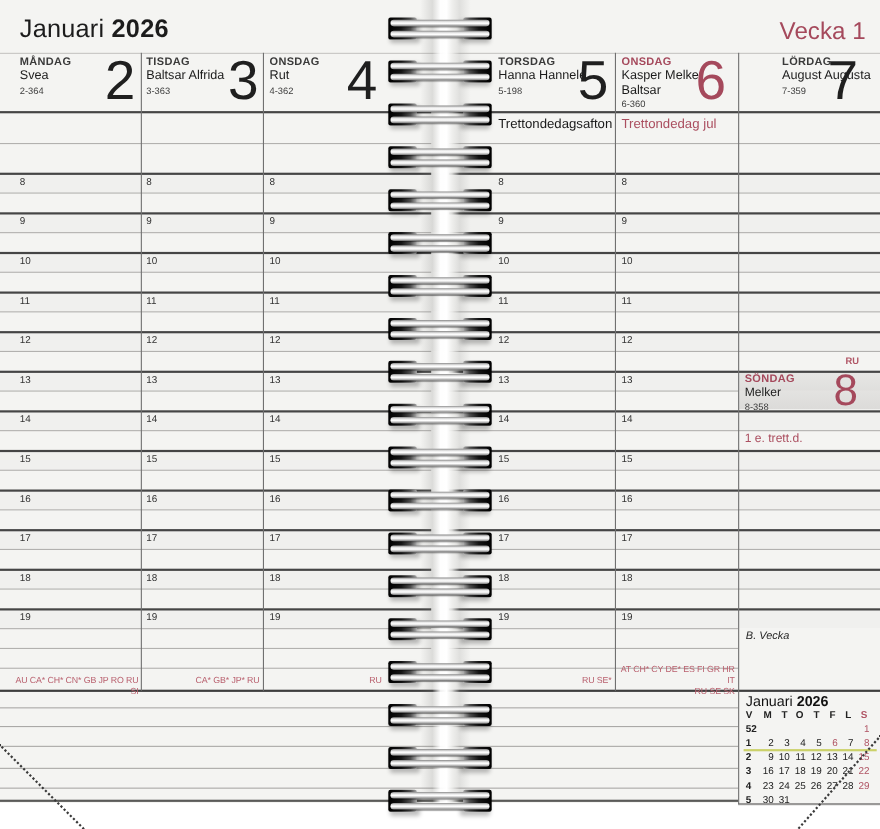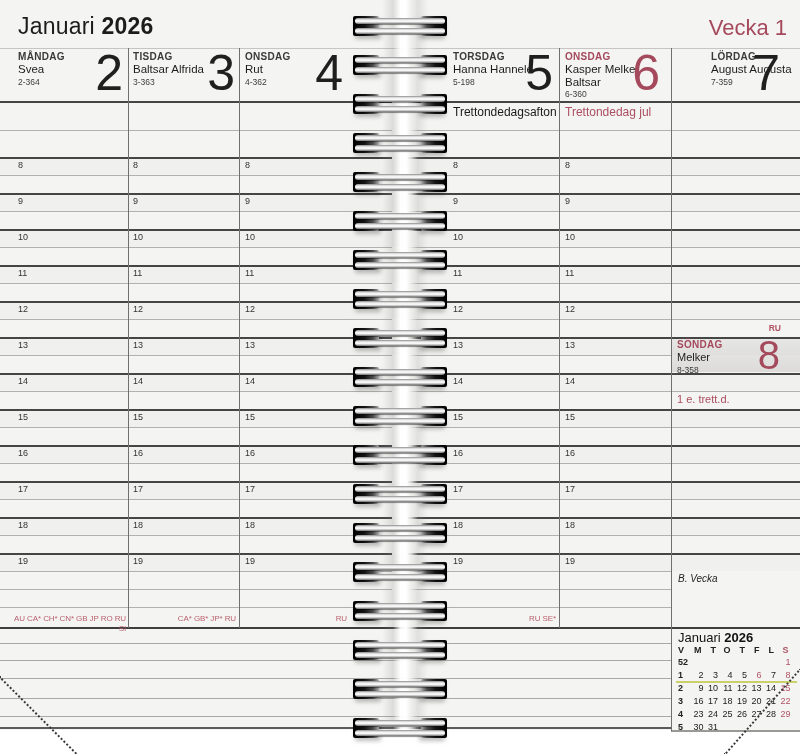--- a/index.html
+++ b/index.html
@@ -302,20 +302,22 @@
     <div class="names" style="font-size:11px">Melker</div>
     <div class="remaining">8-358</div>
   </div>
   <div class="abs bignum red" style="left:712px;width:68px;top:336px;font-size:40px;line-height:38px;height:38px">8</div>
   <div class="abs sun-note">1 e. trett.d.</div>
 
   <div class="abs codes" style="left:14px;width:112px;top:614px">AU CA* CH* CN* GB JP RO RU SI</div>
   <div class="abs codes" style="left:136px;width:100px;top:614px">CA* GB* JP* RU</div>
   <div class="abs codes" style="left:247px;width:100px;top:614px">RU</div>
   <div class="abs codes" style="left:456px;width:100px;top:614px">RU SE*</div>
+  <div class="abs codes" style="left:558px;width:110px;top:604px">AT CH* CY DE* ES FI GR HR IT
+RU SE SK</div>
 
   <div class="abs quote">
     <div class="author">B. Vecka</div>
   </div>
 
   <div class="abs minical-title"><span>Januari</span> <span class="yr">2026</span></div>
 
   <div class="abs dotted" style="left:0;top:676px;width:112px;transform-origin:top left;transform:rotate(45deg)"></div>
   <div class="abs dotted" style="right:0;top:668px;width:116px;transform-origin:top right;transform:rotate(-48.5deg)"></div>
 

